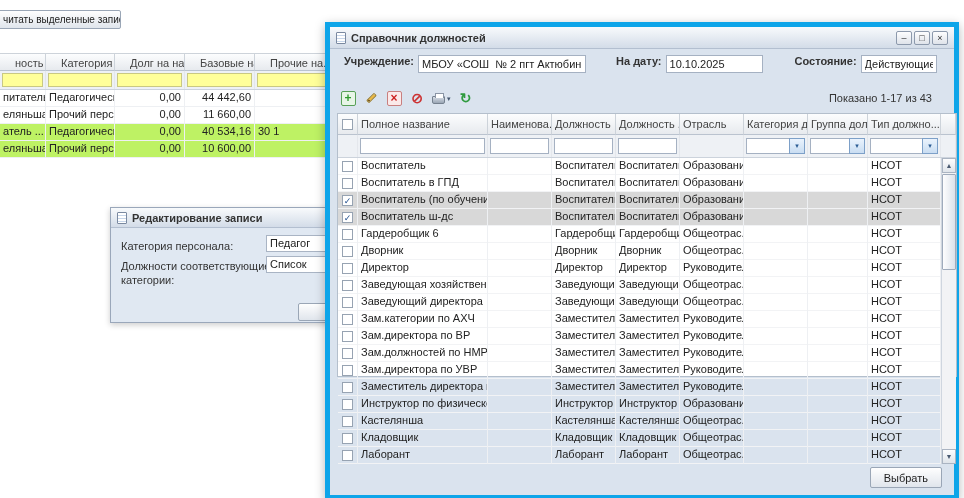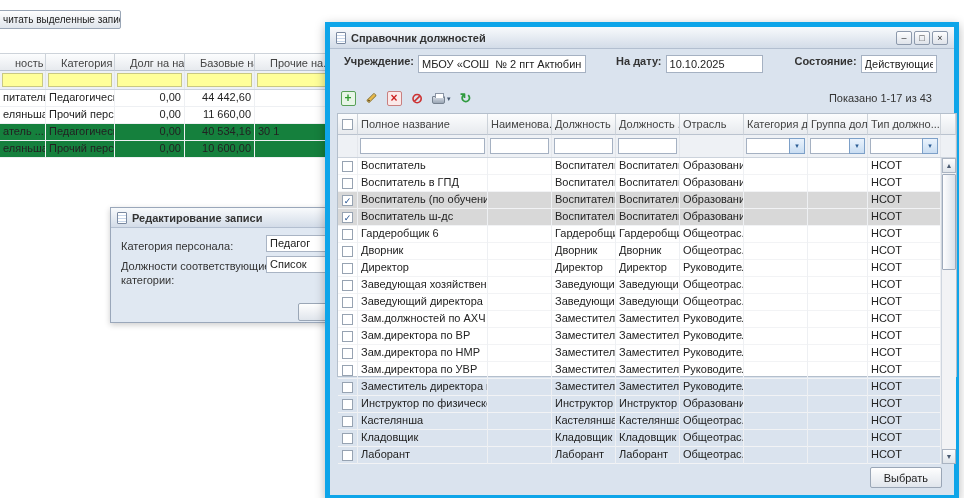--- a/index.html
+++ b/index.html
@@ -13,21 +13,21 @@
   .recalc{position:absolute;left:-5px;top:10px;height:19px;max-width:126px;overflow:hidden;white-space:nowrap;font-size:10px;padding:0 7px}
 
   .bg-table{position:absolute;left:0;top:53px;width:336px}
   .bg-head{display:flex;height:18px}
   .bh{flex:0 0 auto;background:linear-gradient(#fcfdfe,#e7eaee);border-right:1px solid #cdd3da;border-top:1px solid #cdd3da;border-bottom:1px solid #bac3cf;padding:3px 15px 0;color:#444;overflow:hidden;white-space:nowrap;cursor:pointer}
   .c0{width:46px}.c1{width:69px}.c2{width:70px}.c3{width:70px}.c4{width:81px}
   .bg-filter{display:flex;height:19px;background:#eef1f5;border-bottom:1px solid #ccd3dc}
   .bf{flex:0 0 auto;padding:2px;border-right:1px solid #e4e7ec}
   .bf input{width:100%;height:14px;background:#ffff99;border:1px solid #c9c883;font-size:10px;padding:0 2px}
   .bg-row{display:flex;height:17px;border-bottom:1px solid #eef0f3;cursor:pointer}
-  .bg-row.sel{background:#15803d}
+  .bg-row.sel{background:#bef264}
   .bc{flex:0 0 auto;padding:1px 3px 0;white-space:nowrap;overflow:hidden;border-right:1px solid #eef0f3}
   .num{text-align:right}
 
   
   .dlg-titlebar{height:22px;display:flex;align-items:center;gap:5px;padding:0 6px;background:linear-gradient(#f8fafc,#d3dce8);border-bottom:1px solid #b3bfd0}
   .ttl{font-weight:bold;color:#333}
   .doc-ico{width:10px;height:12px;background:repeating-linear-gradient(180deg,#fff 0 2px,#c7d6ea 2px 3px);border:1px solid #7a89a0;border-radius:1px;flex:0 0 auto}
   .winbtns{margin-left:auto;display:flex;gap:2px}
   .winbtn{width:16px;height:14px;font-size:9px;background:linear-gradient(#fdfdfe,#dfe3ea);border:1px solid #8c99ac;border-radius:2px;color:#333;display:flex;align-items:center;justify-content:center;cursor:pointer;padding:0}
 
@@ -380,21 +380,21 @@
             <span class="gc col-branch">Общеотрас...</span>
             <span class="gc col-cat"></span>
             <span class="gc col-grp"></span>
             <span class="gc col-type">НСОТ</span>
           </div>
 
           <div class="grow">
             <span class="gc col-cb">
               <span class="cbx"></span>
             </span>
-            <span class="gc col-full">Зам.должностей по АХЧ</span>
+            <span class="gc col-full">Зам.категории по АХЧ</span>
             <span class="gc col-name"></span>
             <span class="gc col-pos">Заместител...</span>
             <span class="gc col-pos2">Заместител...</span>
             <span class="gc col-branch">Руководители</span>
             <span class="gc col-cat"></span>
             <span class="gc col-grp"></span>
             <span class="gc col-type">НСОТ</span>
           </div>
 
           <div class="grow">
@@ -408,21 +408,21 @@
             <span class="gc col-branch">Руководители</span>
             <span class="gc col-cat"></span>
             <span class="gc col-grp"></span>
             <span class="gc col-type">НСОТ</span>
           </div>
 
           <div class="grow">
             <span class="gc col-cb">
               <span class="cbx"></span>
             </span>
-            <span class="gc col-full">Зам.директора по НМР</span>
+            <span class="gc col-full">Зам.должностей по НМР</span>
             <span class="gc col-name"></span>
             <span class="gc col-pos">Заместител...</span>
             <span class="gc col-pos2">Заместител...</span>
             <span class="gc col-branch">Руководители</span>
             <span class="gc col-cat"></span>
             <span class="gc col-grp"></span>
             <span class="gc col-type">НСОТ</span>
           </div>
 
           <div class="grow">

